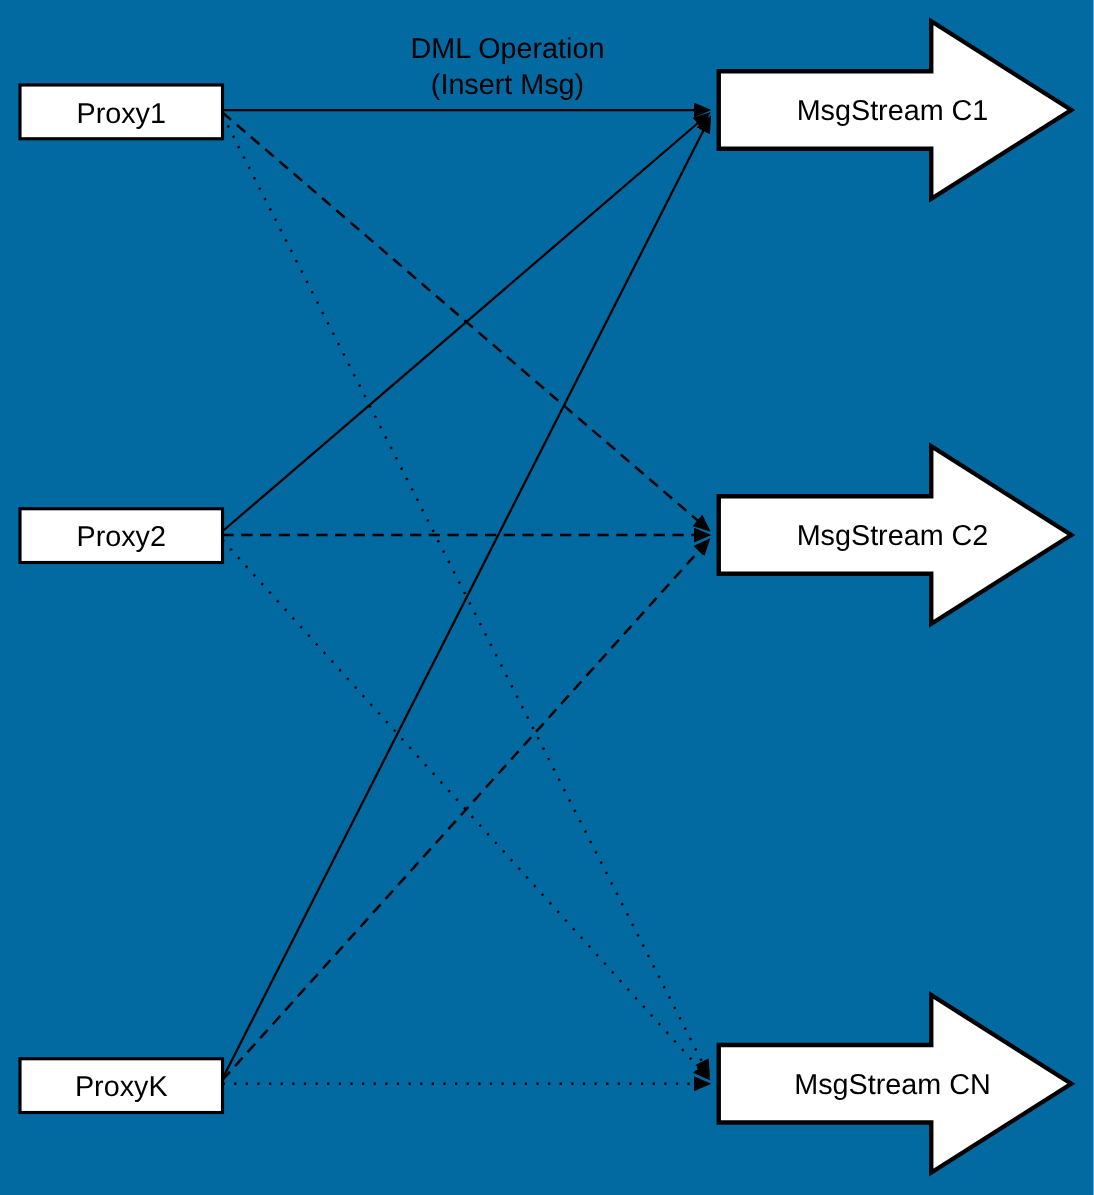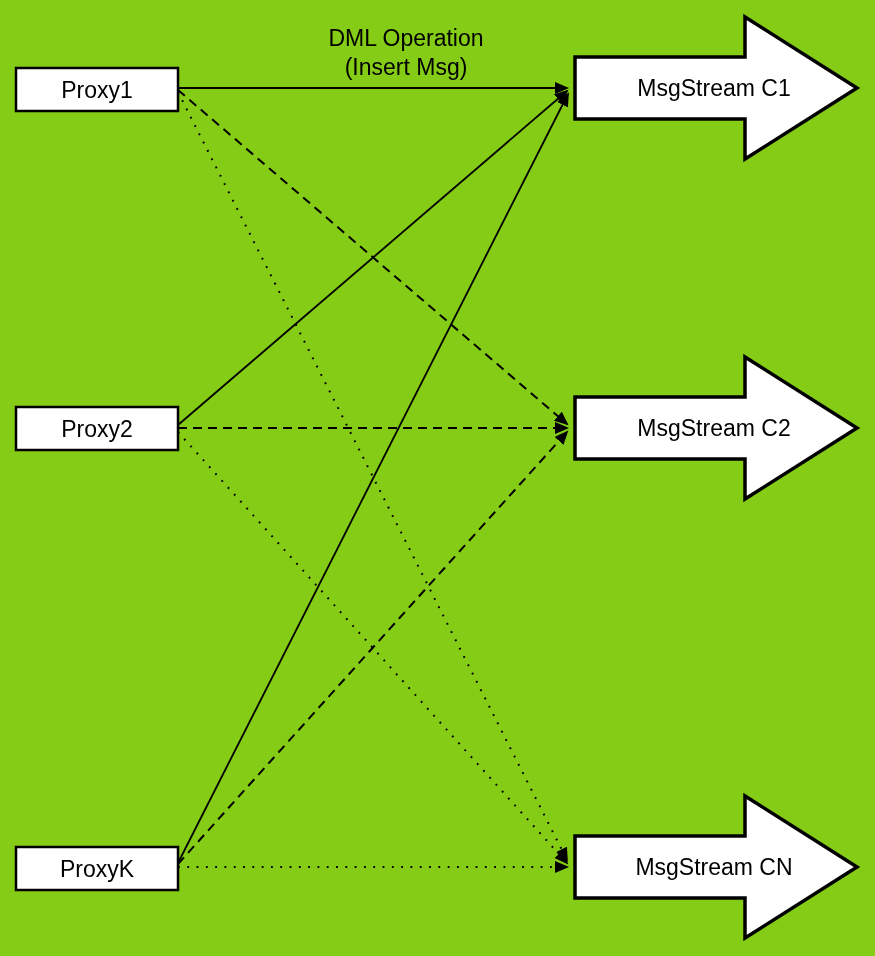--- a/index.html
+++ b/index.html
@@ -3,21 +3,21 @@
 <meta charset="utf-8">
 <style>
   html, body {
     margin: 0;
     padding: 0;
     background: #ffffff;
   }
   .canvas-wrap {
     width: 875px;
     height: 956px;
-    background: #84cc16;
+    background: #0369a1;
     position: relative;
     overflow: hidden;
   }
   svg {
     display: block;
   }
   
   .ln {
     stroke: #000000;
     fill: none;

